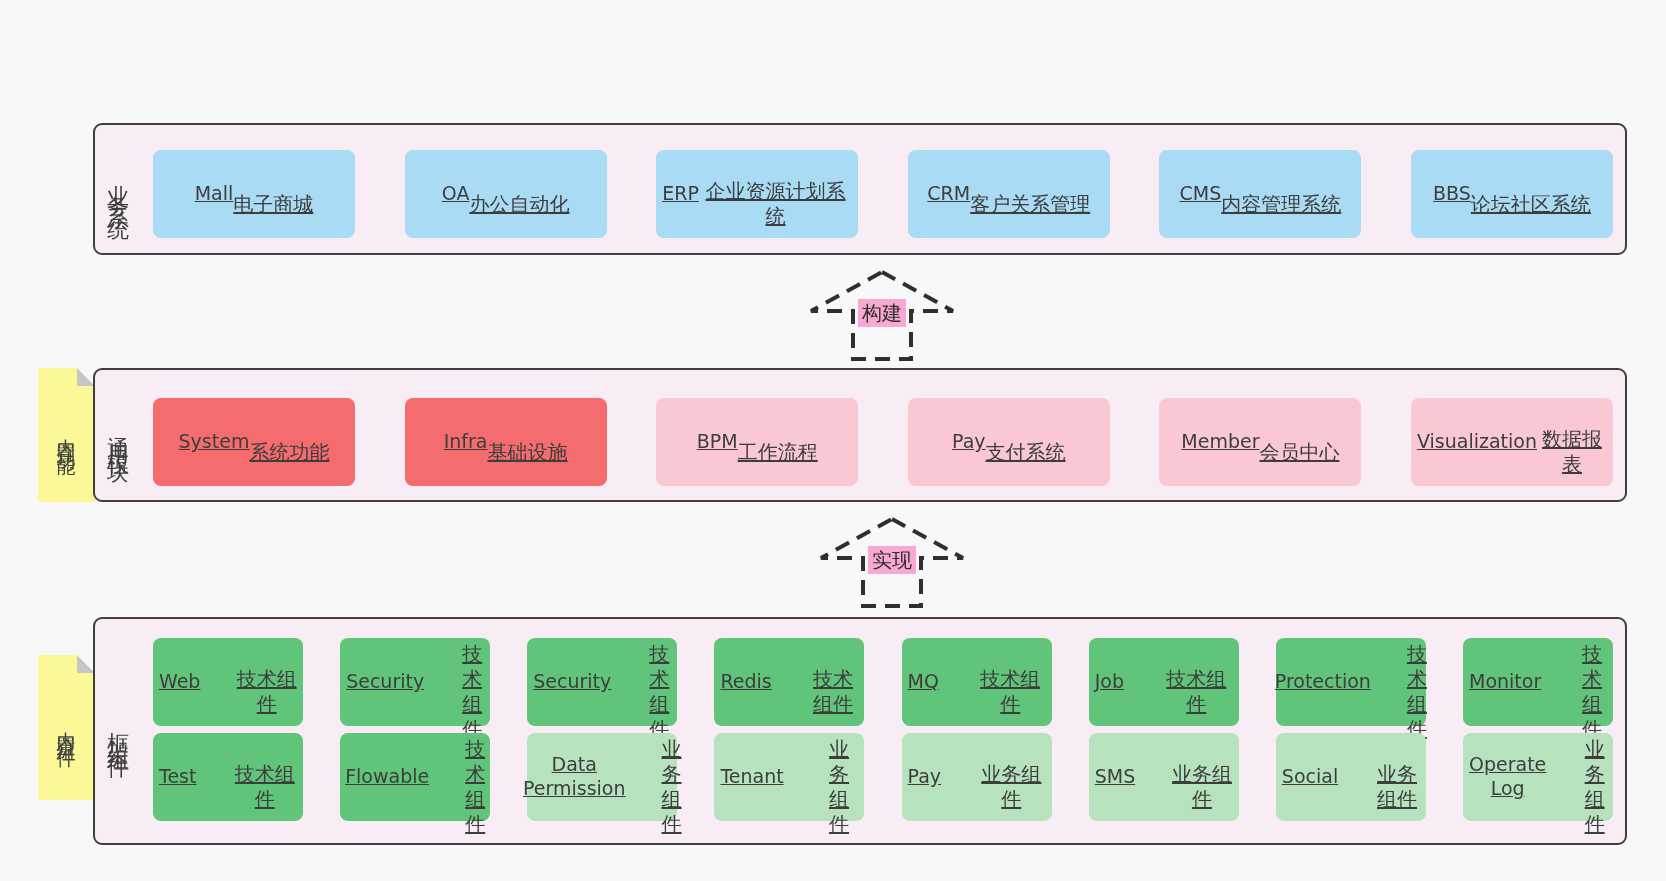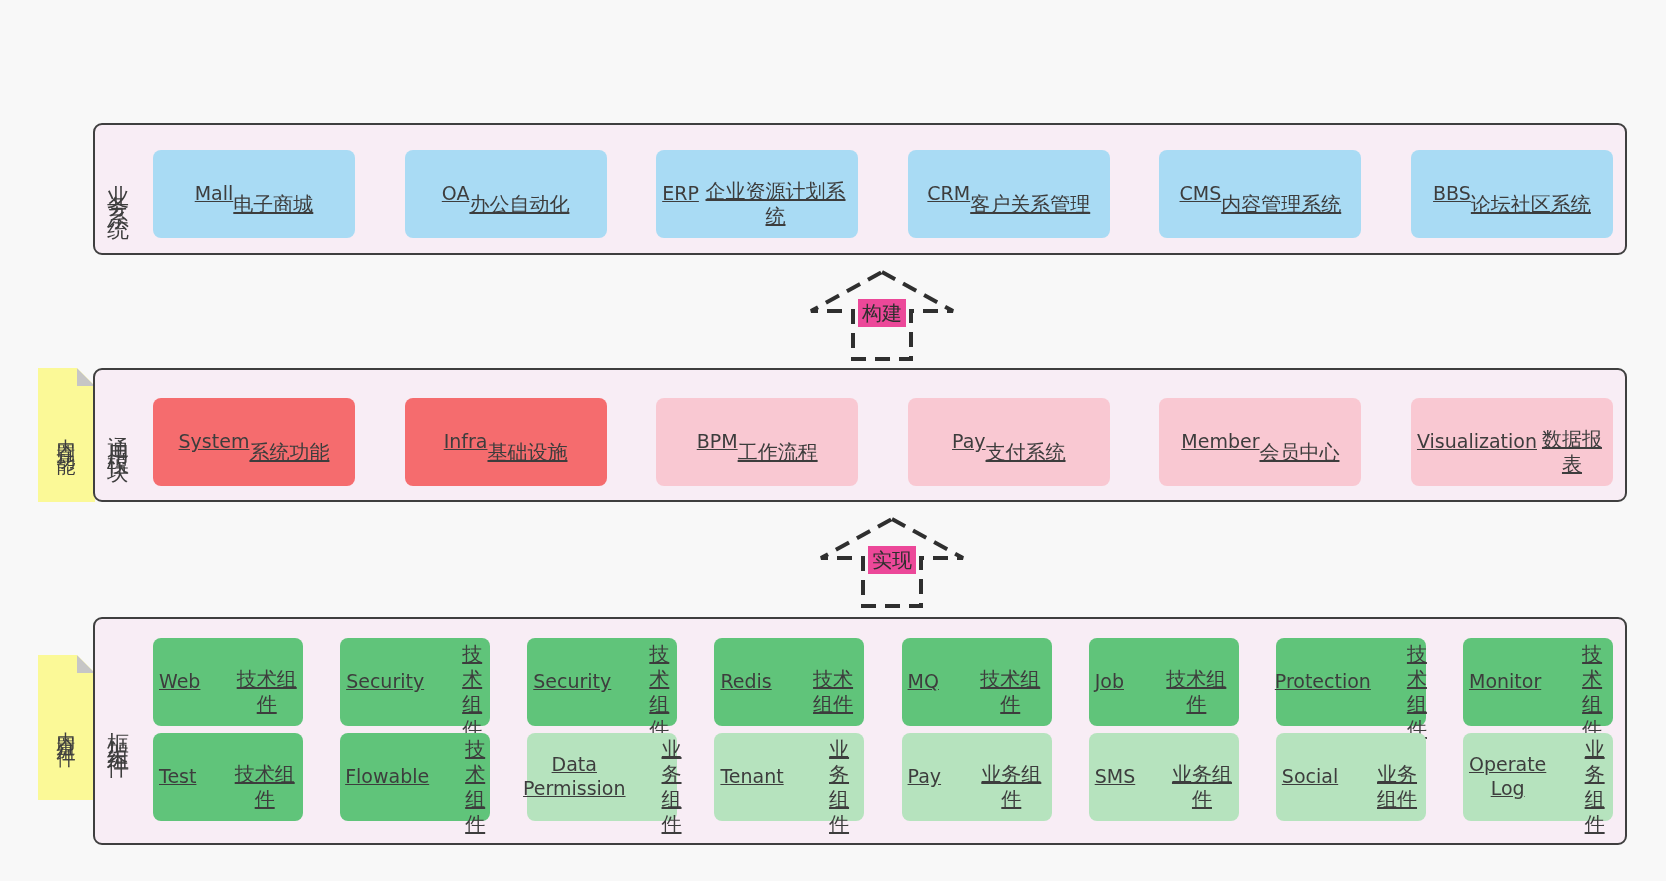--- a/index.html
+++ b/index.html
@@ -70,21 +70,21 @@
   }
   .arrow{position:absolute;width:150px;height:95px;z-index:1;color:var(--arrow_stroke,#2f2f2f);}
   #arrow-build{left:807px;top:268px;}
   #arrow-implement{left:817px;top:515px;}
   .arrow svg{position:absolute;inset:0;}
   .arrow polygon{
     fill:none;stroke:currentColor;stroke-width:4;stroke-dasharray:15 9;stroke-linejoin:miter;
   }
   .arrow-label{
     position:absolute;left:50%;top:31px;transform:translateX(-50%);
-    background:#ec4899;padding:1px 4px;font-size:20px;line-height:1.3;white-space:nowrap;
+    background:#f9a8d4;padding:1px 4px;font-size:20px;line-height:1.3;white-space:nowrap;
   }
 </style>
 </head>
 <body>
 
 <div class="note" id="note-features">
   <div class="fold"></div>
   <div class="note-label">内置功能</div>
 </div>
 

